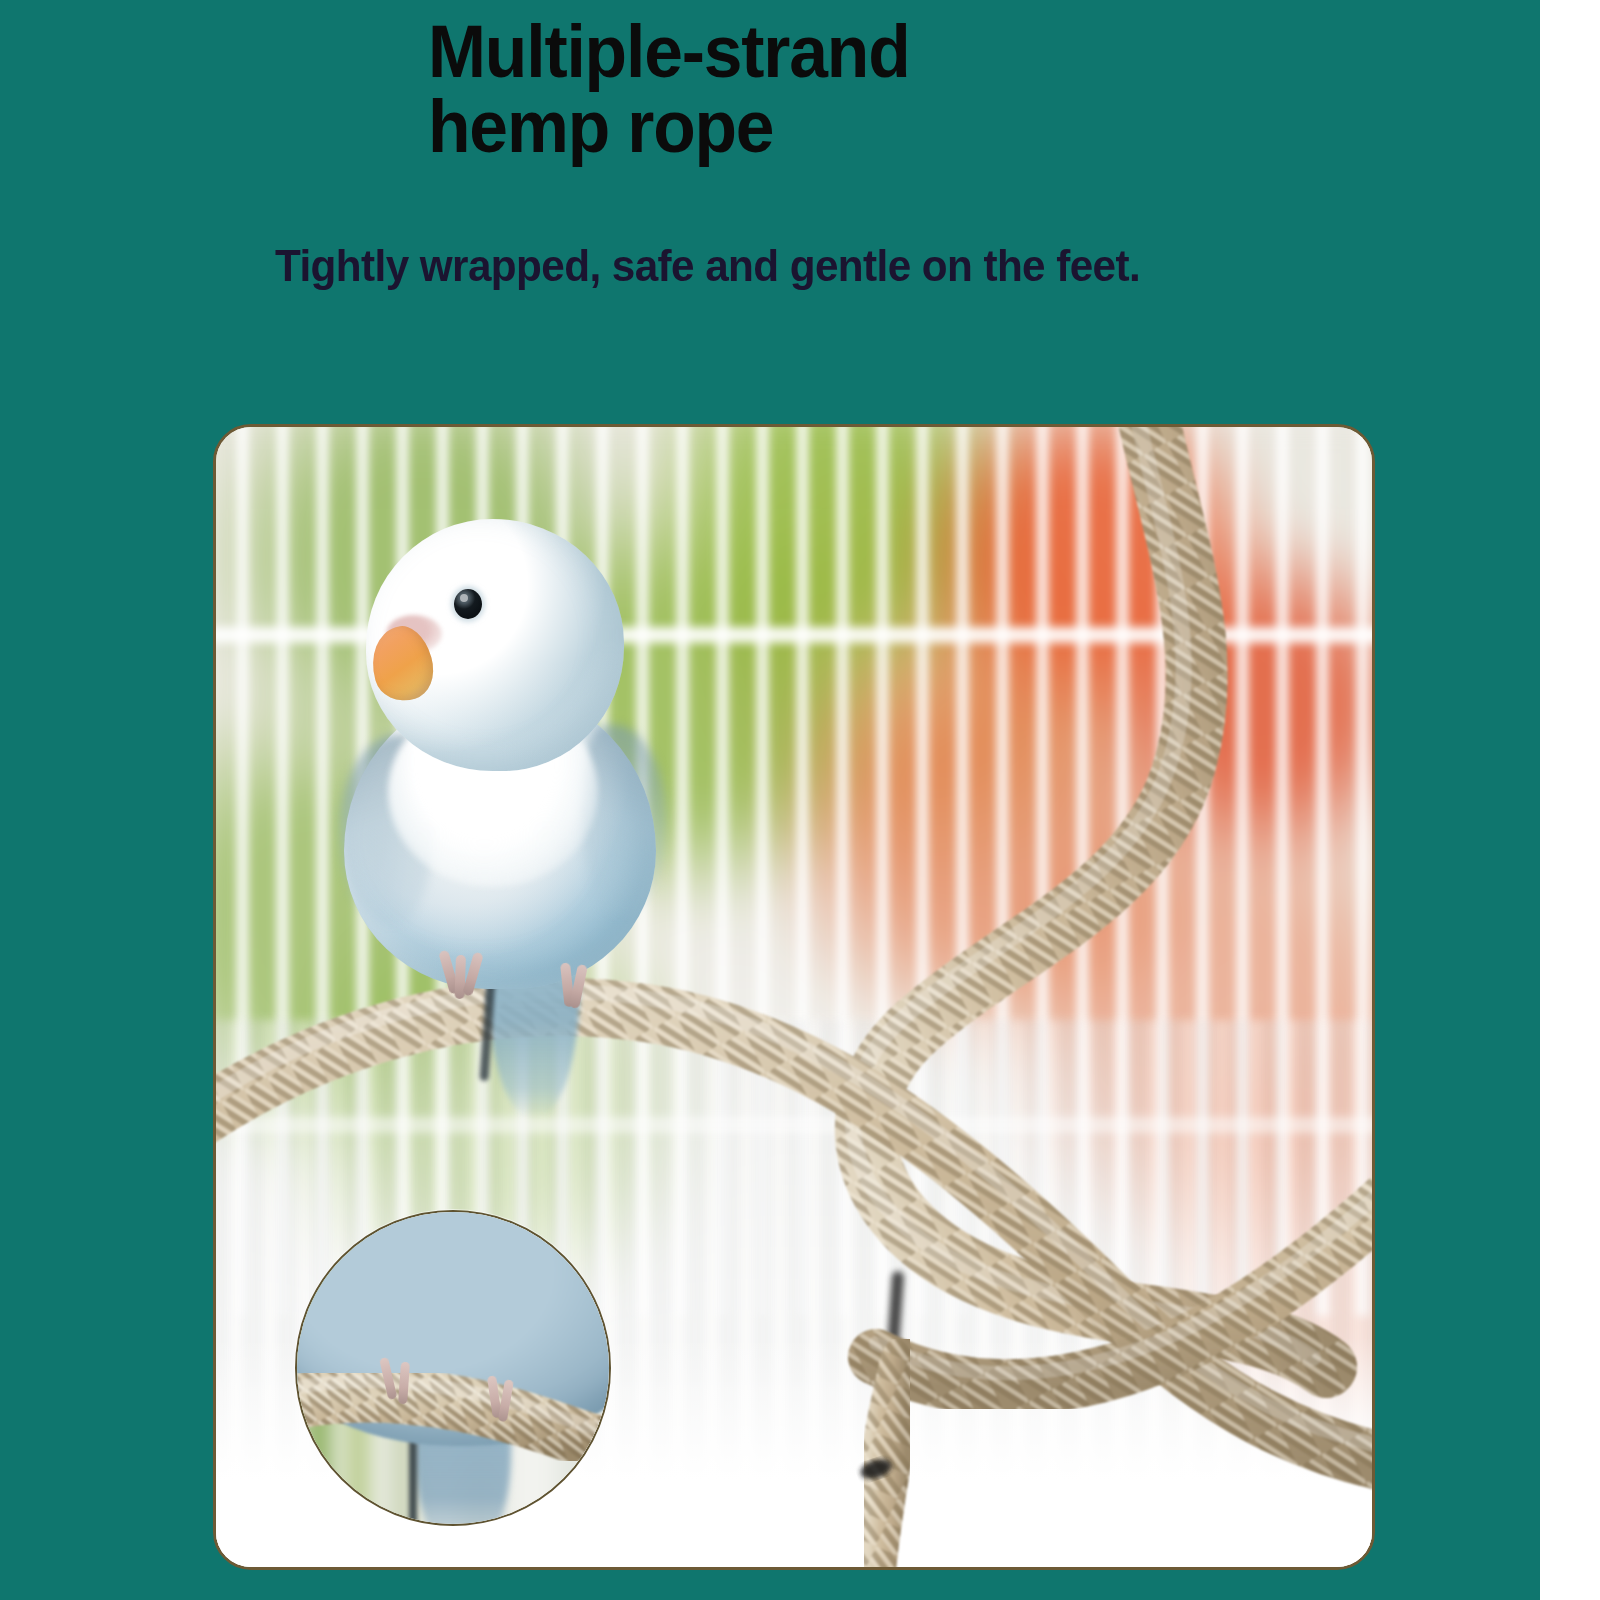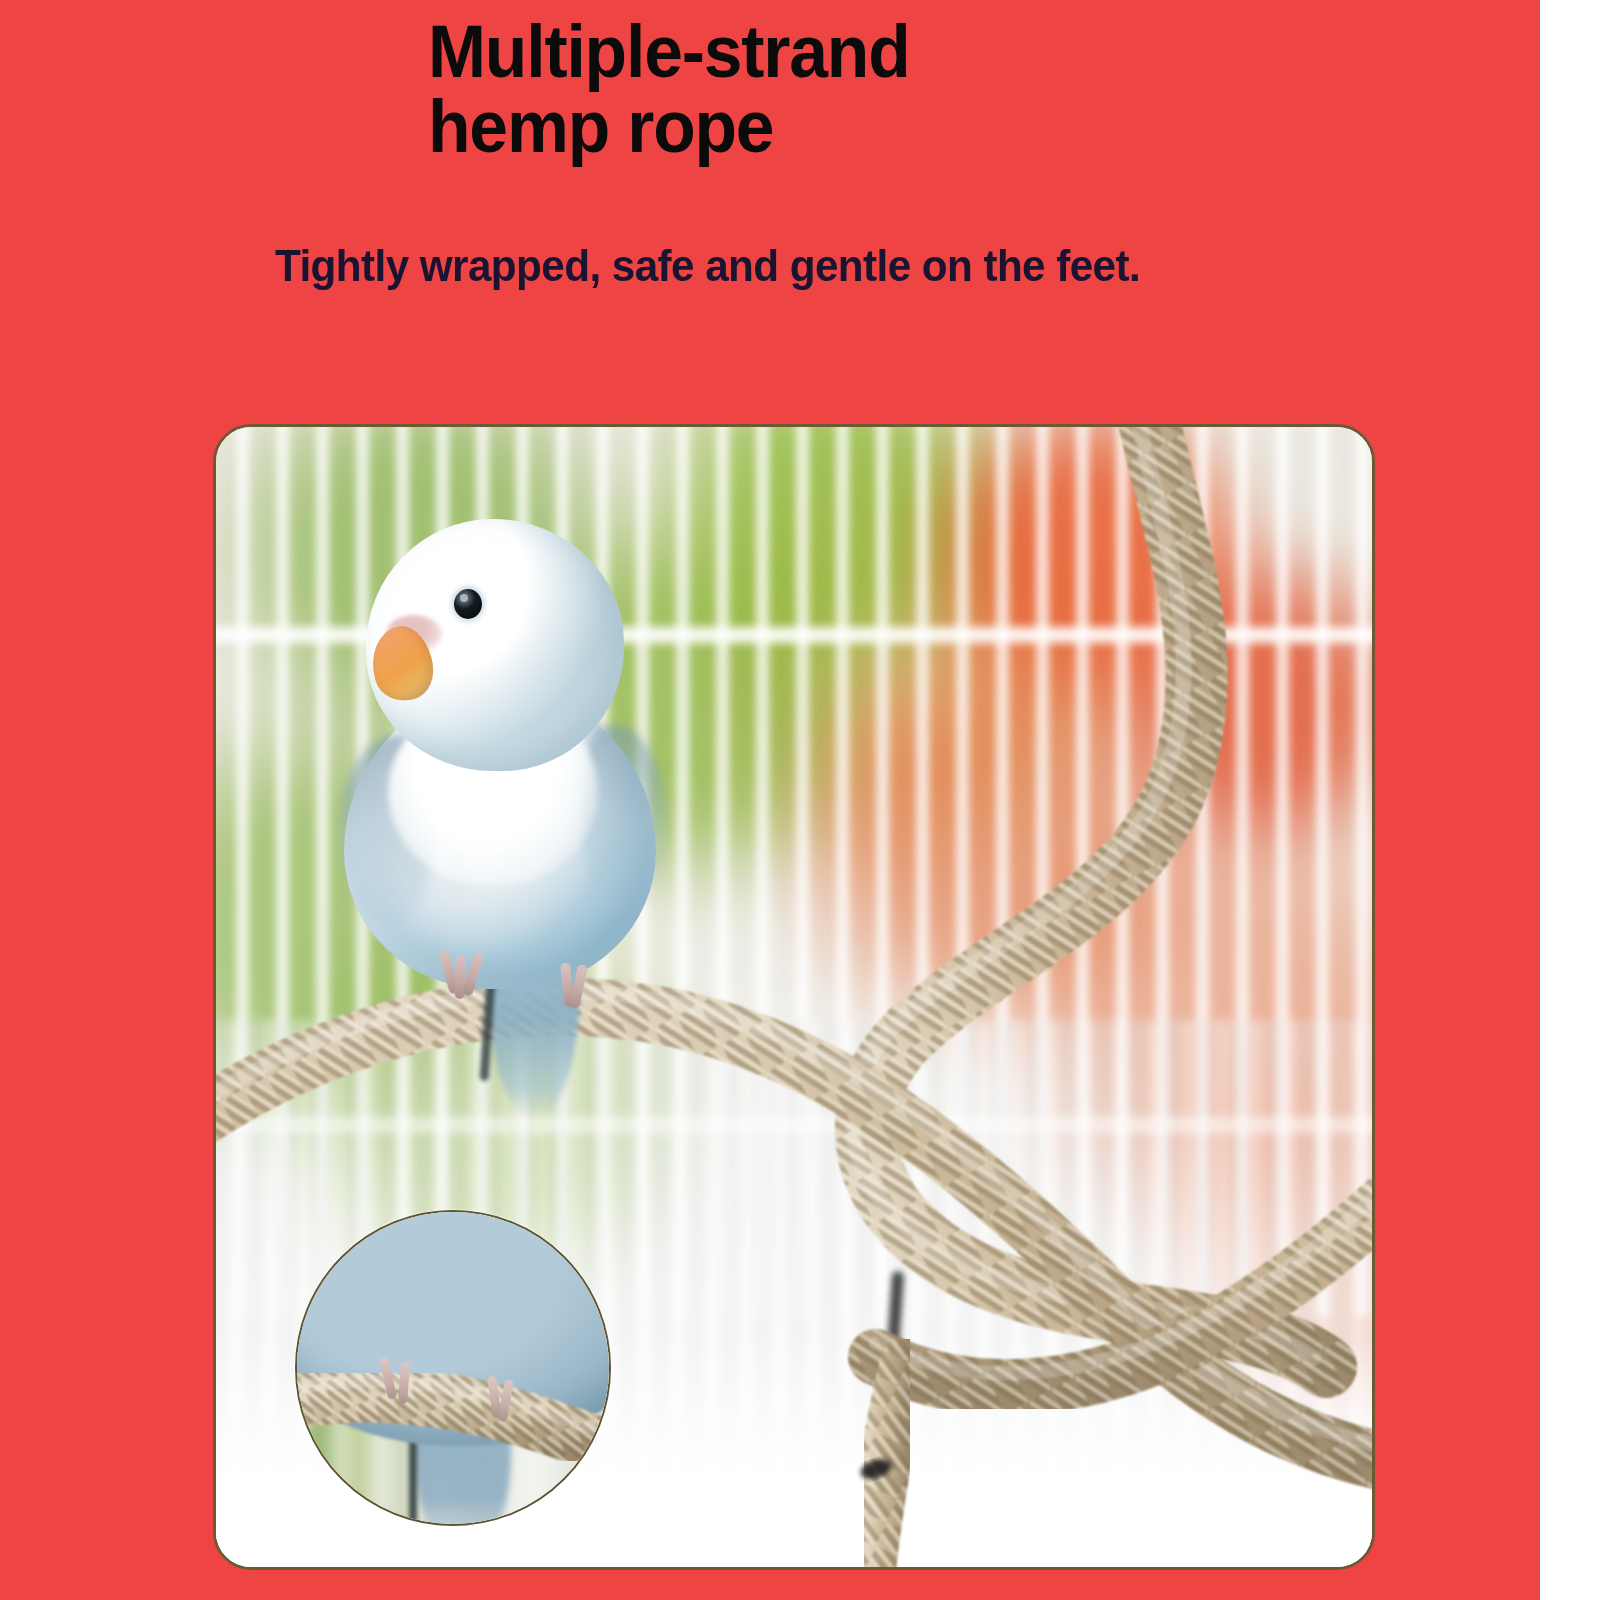--- a/index.html
+++ b/index.html
@@ -12,21 +12,21 @@
     height: 1600px;
     overflow: hidden;
     font-family: "Liberation Sans", sans-serif;
     -webkit-font-smoothing: antialiased;
   }
 
   #page {
     position: relative;
     width: 1540px;
     height: 1600px;
-    background: #ef4444;
+    background: #0f766e;
   }
 
   
   .headline-block {
     position: absolute;
     left: 428px;
     top: 14px;
     width: 760px;
     text-align: left;
   }

